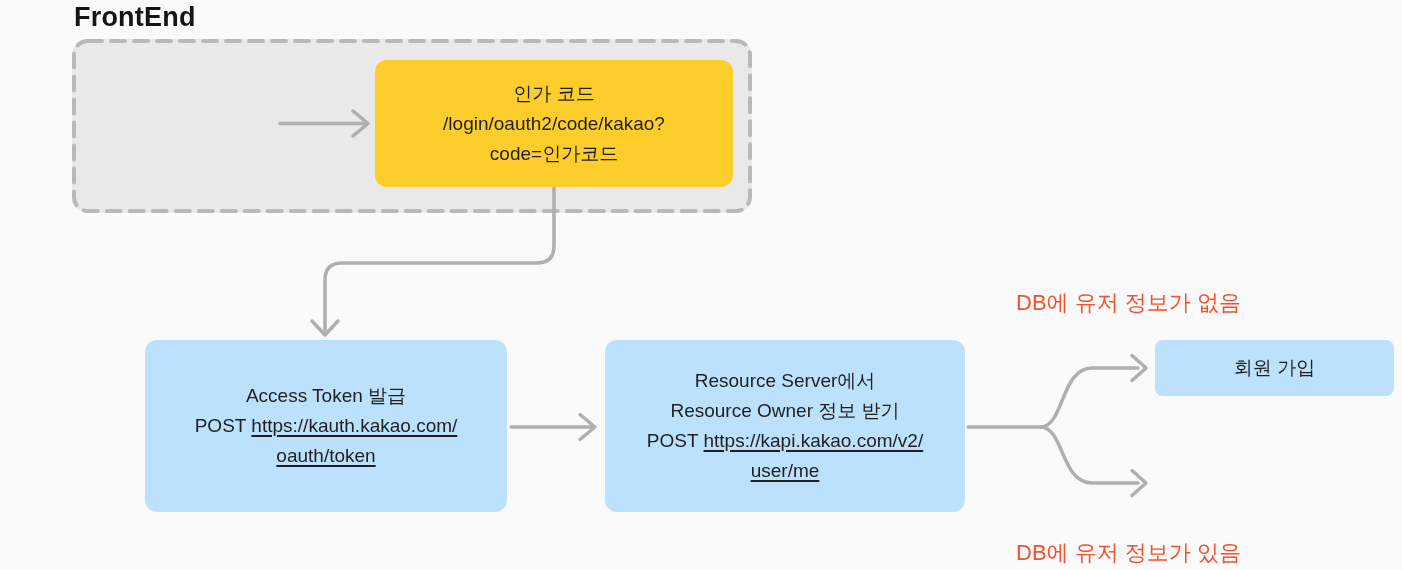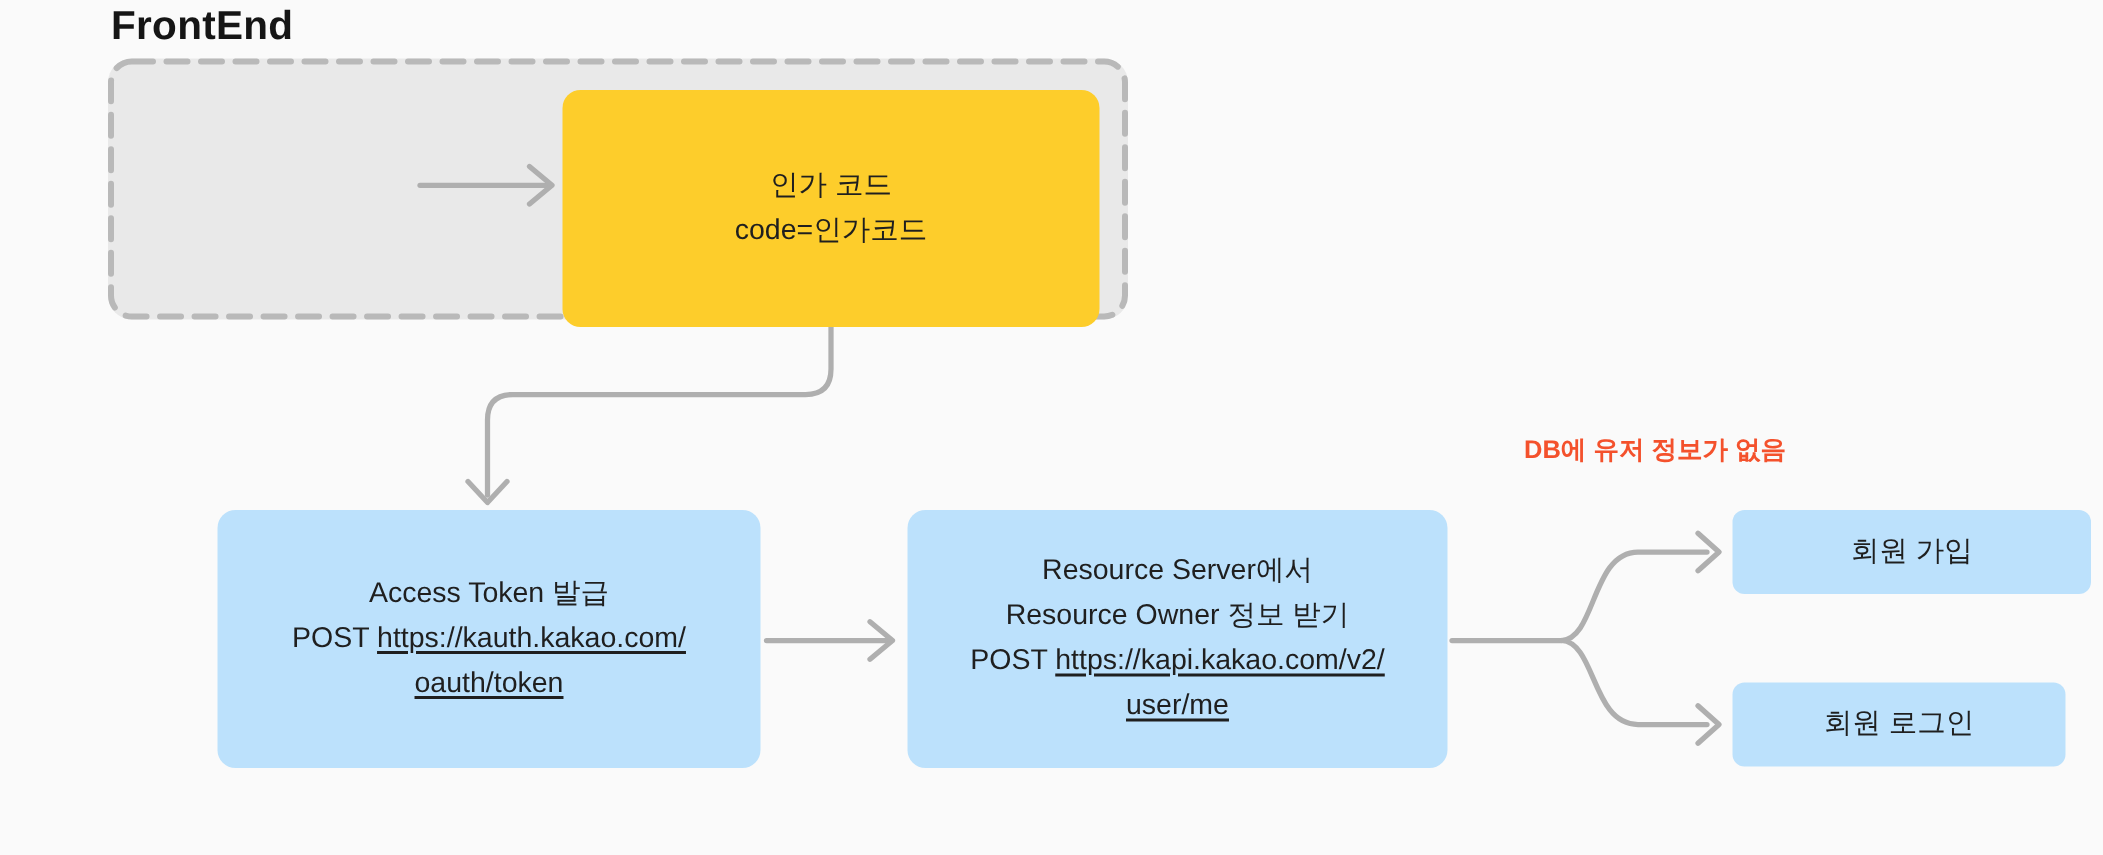--- a/index.html
+++ b/index.html
@@ -62,35 +62,35 @@
     align-items: center;
     justify-content: center;
     text-align: center;
     font-size: 19px;
     line-height: 30px;
     color: #1f1f1f;
   }
   .yellow { background: var(--yellow, #FDCD2B); }
   .blue   { background: var(--blue, #BCE1FC); }
   .box-oauth  { left: 95px;   top: 79px;  width: 180px; height: 89px;  border-radius: 10px; }
-  .box-code   { left: 375px;  top: 60px;  width: 358px; height: 158px; border-radius: 12px; }
+  .box-code   { left: 375px;  top: 60px;  width: 358px; height: 127px; border-radius: 12px; }
   .box-token  { left: 145px;  top: 340px; width: 362px; height: 172px; border-radius: 12px; }
   .box-owner  { left: 605px;  top: 340px; width: 360px; height: 172px; border-radius: 12px; }
   .box-signup { left: 1155px; top: 340px; width: 239px; height: 56px;  border-radius: 8px; text-align: center; }
   .box-login  { left: 1155px; top: 455px; width: 222px; height: 56px;  border-radius: 8px; }
   .url {
     text-decoration: underline;
     text-underline-offset: 3px;
     text-decoration-thickness: 1.5px;
   }
   .note {
     position: absolute;
     z-index: 3;
-    font-size: 17px;
-    font-weight: 700;
+    font-size: 22px;
+    font-weight: 400;
     color: var(--note-red, #F4512C);
     white-space: nowrap;
   }
   .note-top    { left: 1016px; top: 288px; }
   .note-bottom { left: 1016px; top: 538px; }
 </style>
 </head>
 <body>
 
 <div class="canvas">
@@ -115,39 +115,38 @@
     <path class="line-stroke" d="M 1132 355.5 L 1146 368 L 1132 380.5"></path>
     <path class="line-stroke" d="M 1041 427 C 1064 428 1061 483 1092 483 L 1138 483"></path>
     <path class="line-stroke" d="M 1132 470.5 L 1146 483 L 1132 495.5"></path>
   </svg>
 
   <div class="frontend-label">FrontEnd</div>
 
 
   <div class="node yellow box-code">
     <div>인가 코드</div>
+    <div>/login/oauth2/code/kakao?</div>
     <div>code=인가코드</div>
   </div>
 
   <div class="node blue box-token">
     <div>Access Token 발급</div>
     <div><span>POST </span><span class="url">https://kauth.kakao.com/</span></div>
     <div><span class="url">oauth/token</span></div>
   </div>
 
   <div class="node blue box-owner">
     <div>Resource Server에서</div>
     <div>Resource Owner 정보 받기</div>
     <div><span>POST </span><span class="url">https://kapi.kakao.com/v2/</span></div>
     <div><span class="url">user/me</span></div>
   </div>
 
   <div class="node blue box-signup">
     <div>회원 가입</div>
   </div>
 
-  <div class="node blue box-login">
-    <div>회원 로그인</div>
-  </div>
 
   <div class="note note-top">DB에 유저 정보가 없음</div>
+  <div class="note note-bottom">DB에 유저 정보가 있음</div>
 
 </div>
 
 </body></html>

